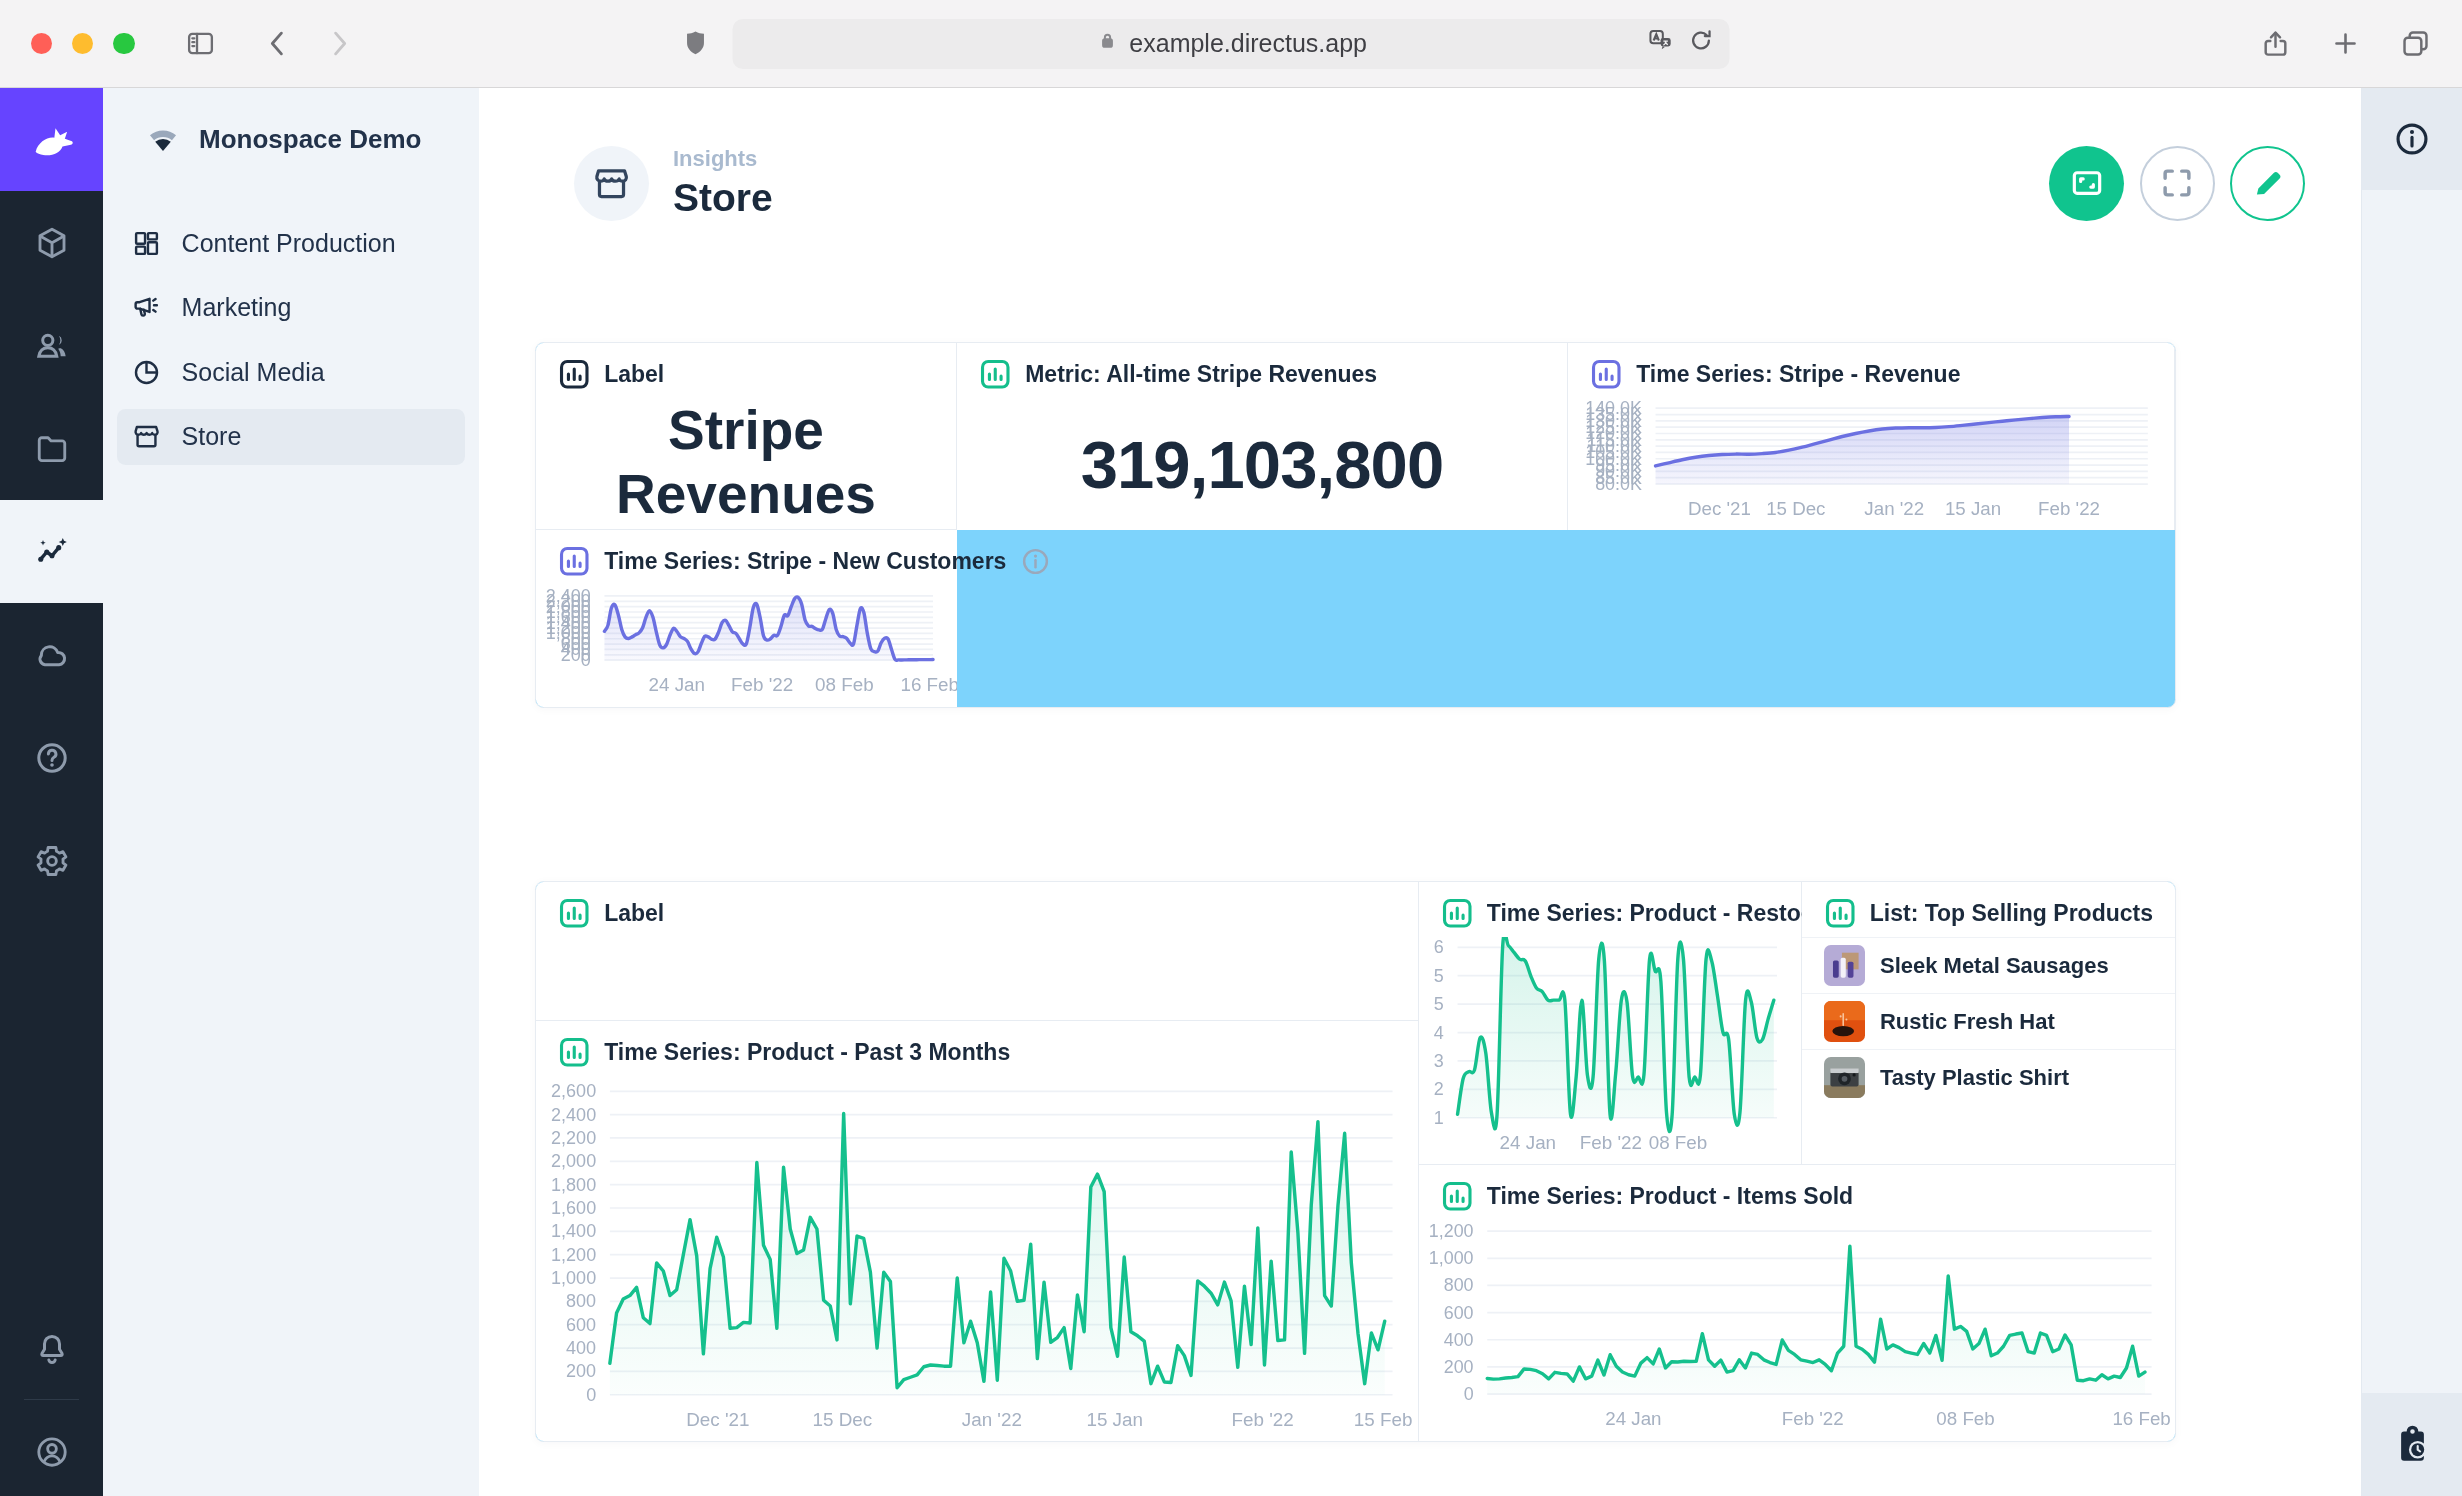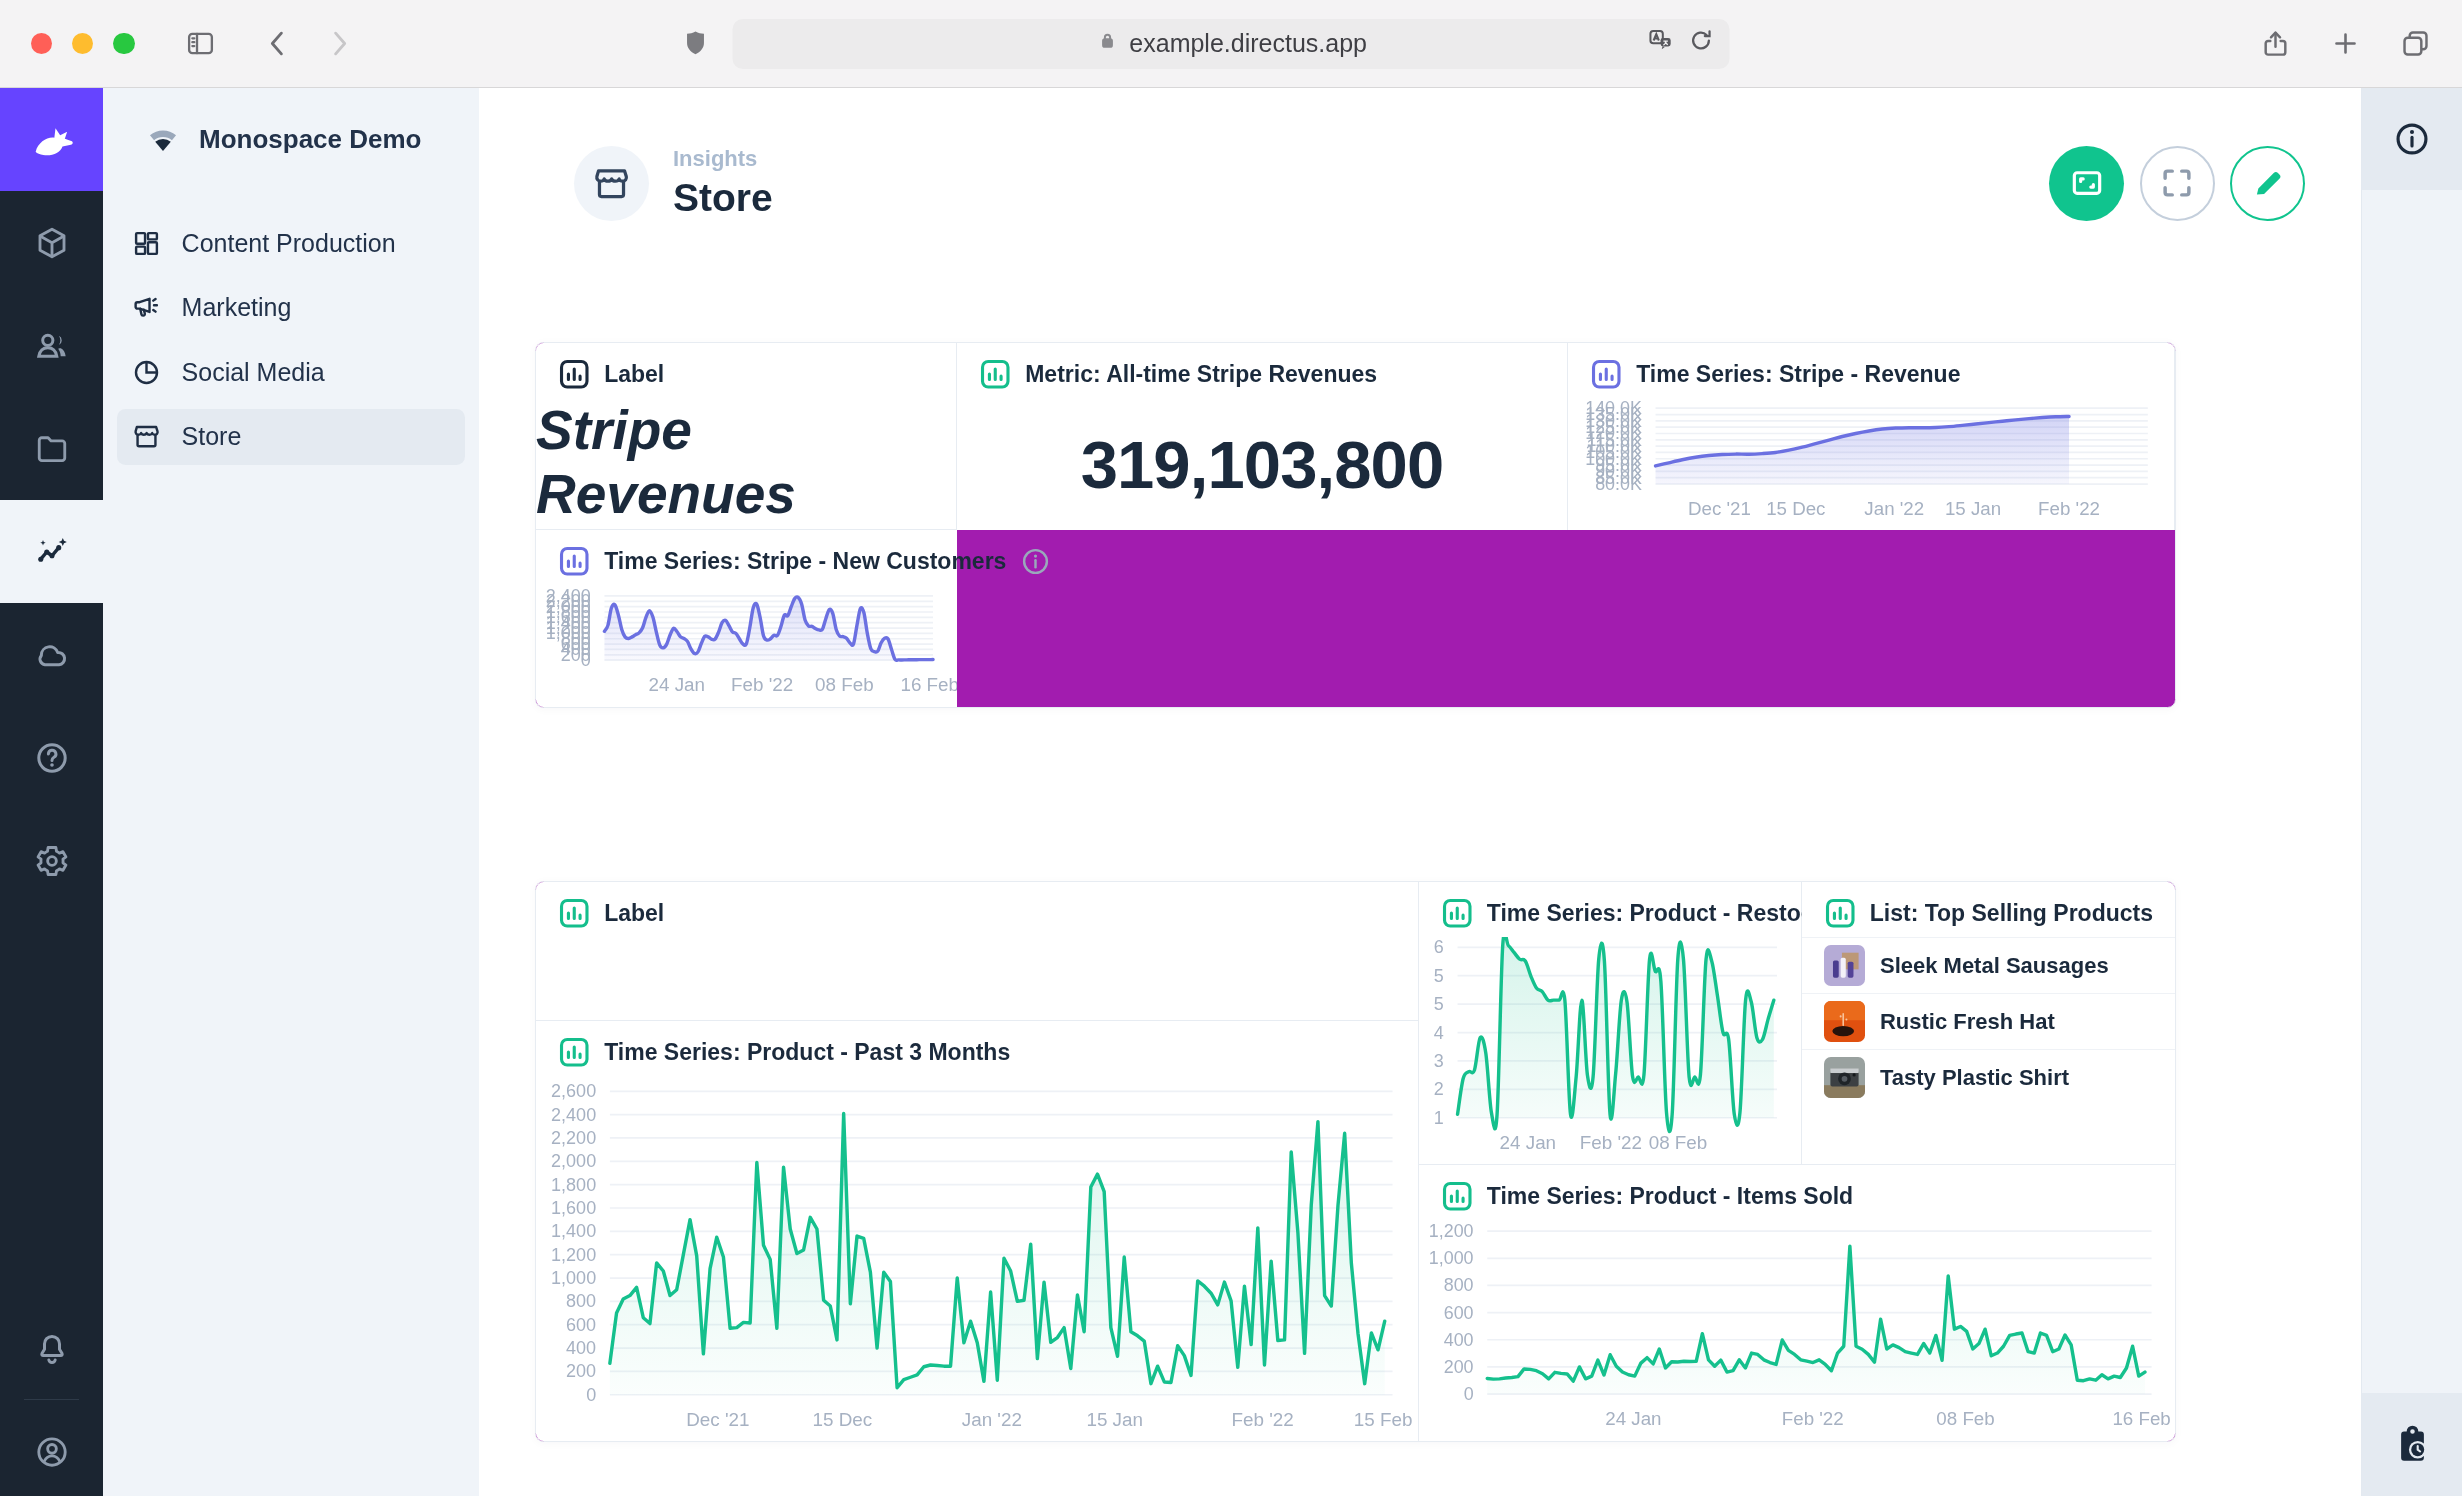--- a/index.html
+++ b/index.html
@@ -58,42 +58,42 @@
   .head-actions { margin-left:auto; display:flex; gap:15.4px; }
   .action { width:75px; height:75px; border-radius:50%; border:none;
     display:flex; align-items:center; justify-content:center; cursor:pointer; }
   .action svg { width:38px; height:38px; }
   .action.primary { background:#10C48E; color:#fff; }
   .action.ghost { background:#fff; border:2.6px solid #C4CFDC; color:#8E9BAC; }
   .action.outline { background:#fff; border:2.6px solid #10C48E; color:#10C48E; }
 
   .workspace { position:absolute; top:190px; left:0; right:0; bottom:0; }
 
-  .pgroup { position:absolute; background:#a21caf; border:1.7px solid #E7ECF2; border-radius:8.5px;
-    overflow:hidden; box-shadow:0 1.7px 8.5px rgba(23,41,64,.03); }
+  .pgroup { position:absolute; background:#7dd3fc; border:1.7px solid #E7ECF2; border-radius:8.5px;
+    overflow:hidden; box-shadow:0 1.7px 8.5px rgba(23,41,64,.03);text-align:center; }
   .group1 { left:56px; top:64px; width:1641px; height:366px; display:grid;
     grid-template-columns:421px 611px 1fr; grid-template-rows:187px 1fr; }
   .group2 { left:56px; top:603px; width:1641px; height:561px; display:flex; }
   .g2-left { width:892px; display:flex; flex-direction:column; border-right:1.7px solid #E7ECF2; }
   .g2-right { flex:1; display:flex; flex-direction:column; }
   .g2-top { height:283px; display:flex; border-bottom:1.7px solid #E7ECF2; }
 
   .panel { position:relative; background:#fff; }
   .panel.br { border-right:1.7px solid #E7ECF2; }
   .panel.bb { border-bottom:1.7px solid #E7ECF2; }
   .panel-head { display:flex; align-items:center; gap:13.7px; padding:15.4px 22px; }
   .picon { width:32.5px; height:32.5px; flex-shrink:0; }
   .picon.navy { color:#1B2A3C; } .picon.purple { color:#6B70E1; } .picon.green { color:#14BE8C; }
   .ptitle { font-size:23px; font-weight:700; color:#1B2A3C; white-space:nowrap; }
   .pinfo { margin-left:auto; color:#9AA8BB; width:31px; height:31px; background:none; border:none; }
   .pinfo svg { width:31px; height:31px; }
 
   .label-body { position:absolute; left:0; right:0; bottom:0; display:flex;
     align-items:center; justify-content:center; color:#1B2A3C; font-weight:800; }
-  #p-label1 .label-body { top:51px; font-size:55px;font-style:italic; }
+  #p-label1 .label-body { top:51px; font-size:55px; }
   #p-label2 .label-body { top:31px; font-size:51px; }
   .metric-value { position:absolute; top:56px; left:0; right:0; bottom:0; display:flex;
     align-items:center; justify-content:center; font-size:67px; font-weight:800; color:#1B2A3C;
     letter-spacing:-0.9px; }
 
   .chart-box { position:absolute; left:0; right:0; bottom:5.1px; top:55px; }
   .chart-box svg { display:block; }
   #p-past3 .chart-box { top:60px; }
 
   

